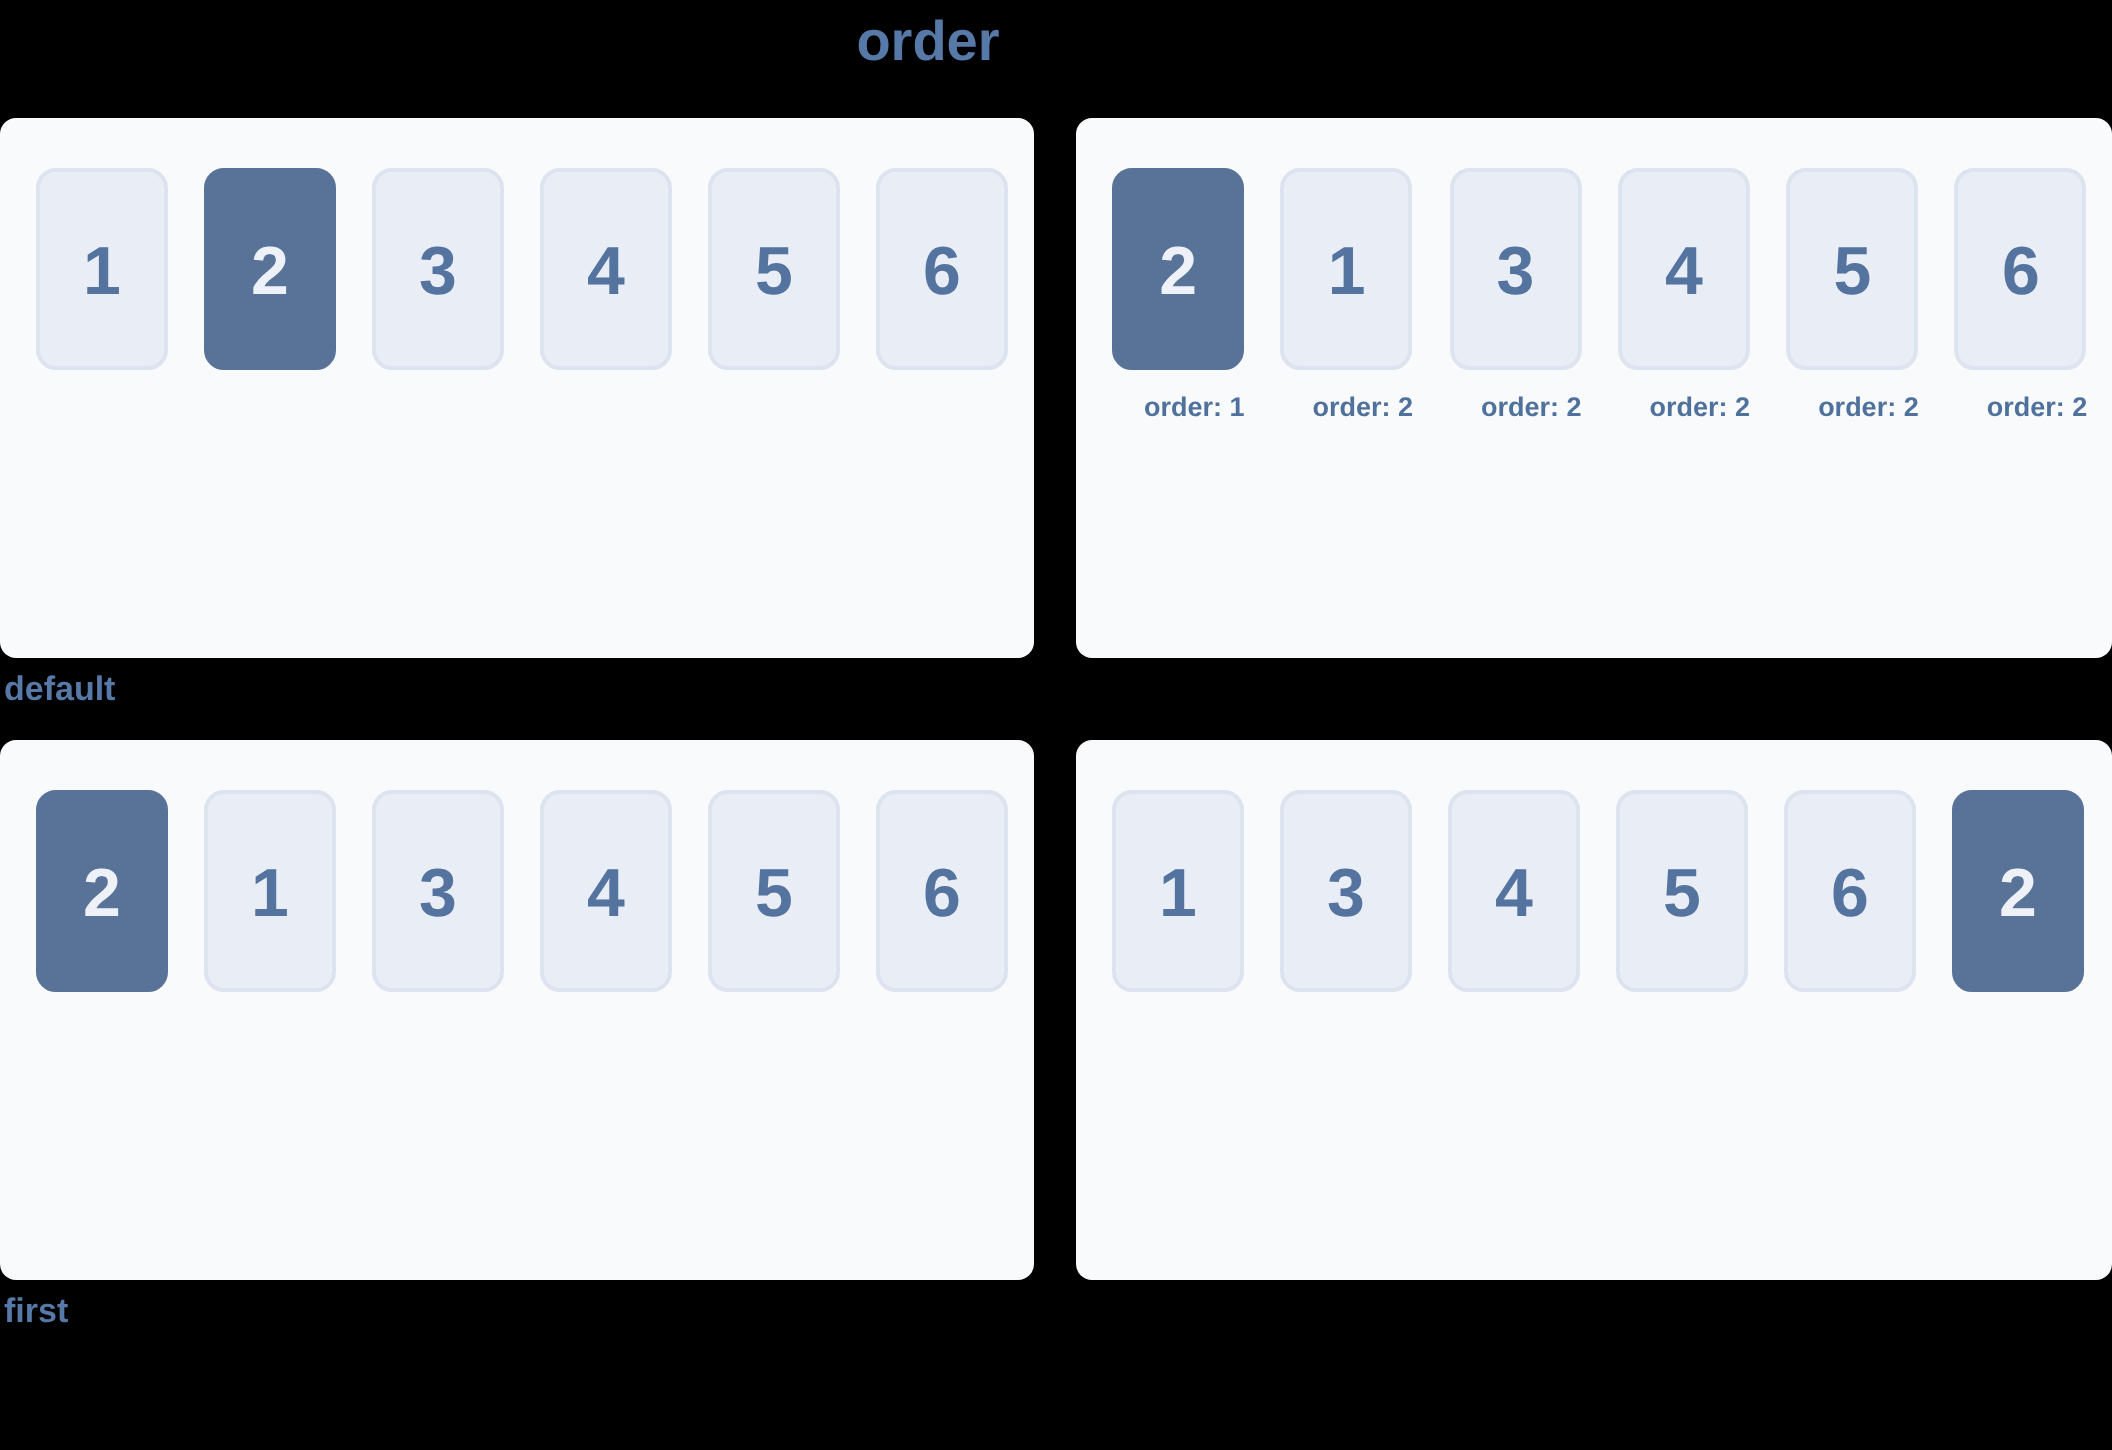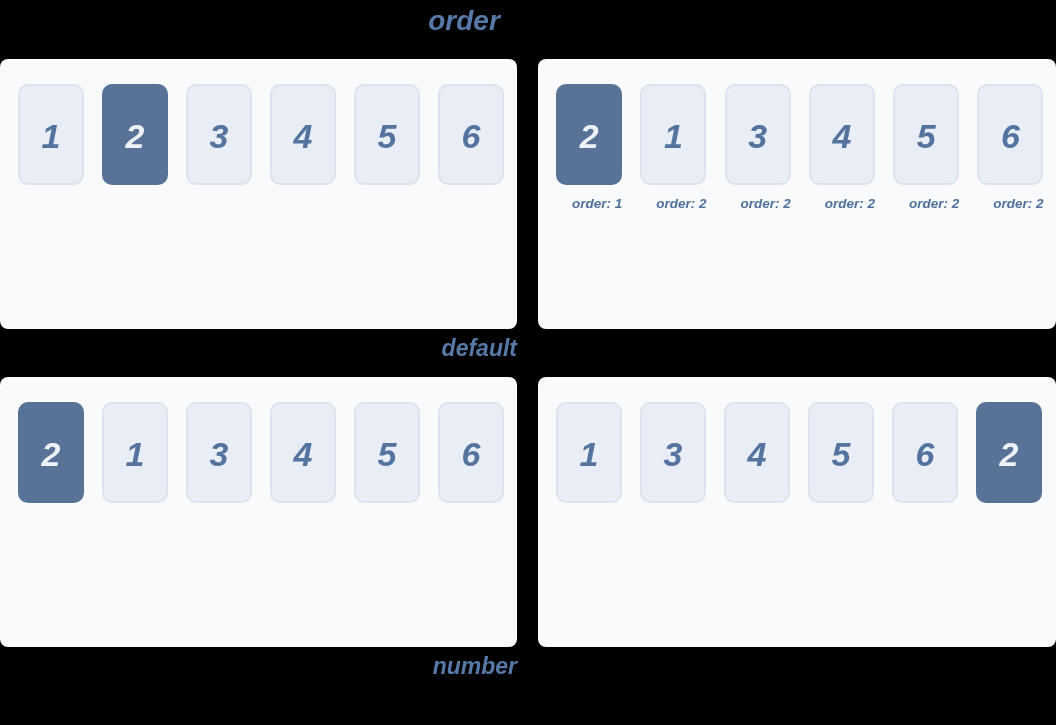--- a/index.html
+++ b/index.html
@@ -8,21 +8,20 @@
     width: 1056px;
     height: 725px;
     background: var(--bg, #000);
     overflow: hidden;
     font-family: "Liberation Sans", "DejaVu Sans", sans-serif;
   }
   .stage {
     width: 928px;
     height: 725px;
     position: relative;
-    font-style: italic;
   }
   h1.page-title {
     margin: 0;
     padding-top: 6px;
     text-align: center;
     font-size: 28px;
     line-height: 1.1;
     font-weight: 700;
     color: var(--heading, #5679a8);
   }
@@ -74,24 +73,23 @@
   }
   .order-label {
     font-size: 13.5px;
     font-weight: 700;
     color: var(--order-label-text, #4f719b);
     white-space: nowrap;
     margin-left: 16px;
   }
   .panel-label {
     margin: 6px 0 0 2px;
-    font-size: 23px;
+    font-size: 17px;
     font-weight: 700;
     color: var(--heading, #5679a8);
-    text-align: right;
   }
 </style>
 </head>
 <body>
 
 <div class="stage">
   <h1 class="page-title">order</h1>
 
   <div class="grid">
 
@@ -168,21 +166,21 @@
               <div class="item">4</div>
             </div>
             <div class="item-cell">
               <div class="item">5</div>
             </div>
             <div class="item-cell">
               <div class="item">6</div>
             </div>
           </div>
       </div>
-      <div class="panel-label">number</div>
+      <div class="panel-label">first</div>
     </section>
 
     <section class="quadrant">
       <div class="panel">
         <div class="items-row">
             <div class="item-cell">
               <div class="item">1</div>
             </div>
             <div class="item-cell">
               <div class="item">3</div>

